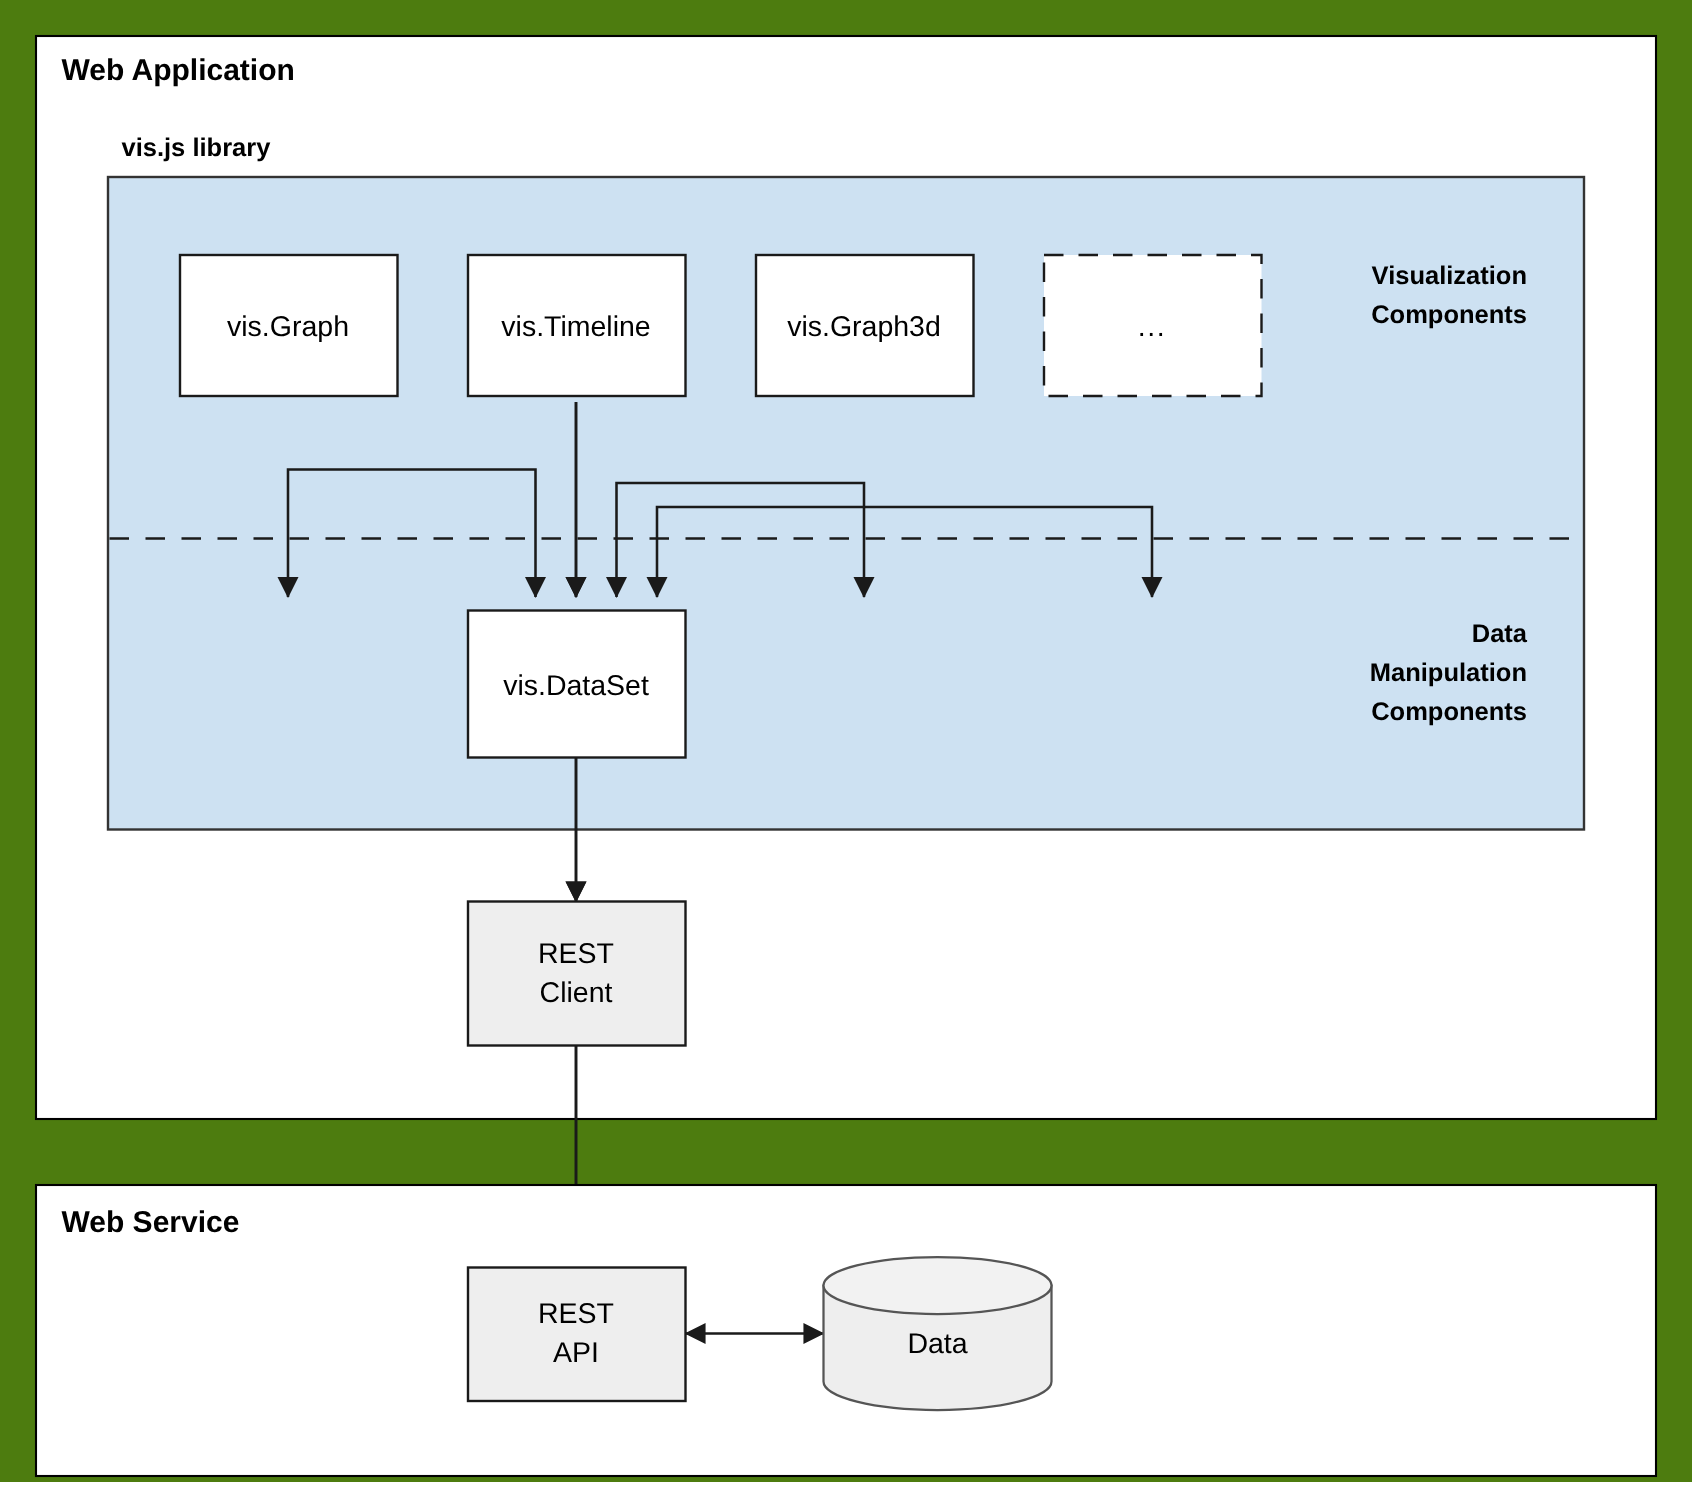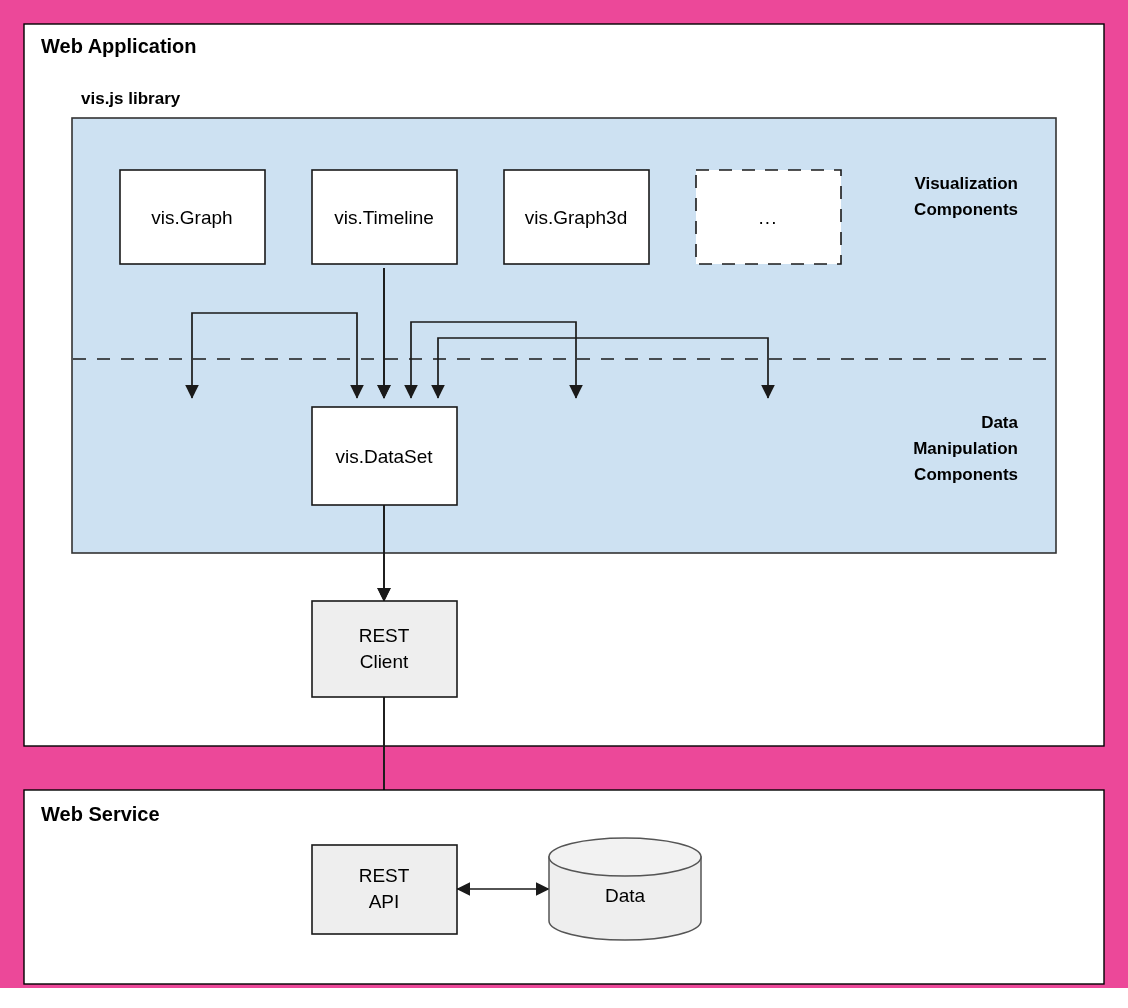--- a/index.html
+++ b/index.html
@@ -7,21 +7,21 @@
     padding: 0;
     background: #ffffff;
   }
   body {
     font-family: "Liberation Sans", sans-serif;
   }
   #stage {
     position: relative;
     width: 1128px;
     height: 988px;
-    background: #ec4899;
+    background: #4d7c0f;
     overflow: hidden;
   }
   svg#diagram {
     position: absolute;
     top: 0;
     left: 0;
     width: 1128px;
     height: 1008px;
   }
   .frame-rect {

